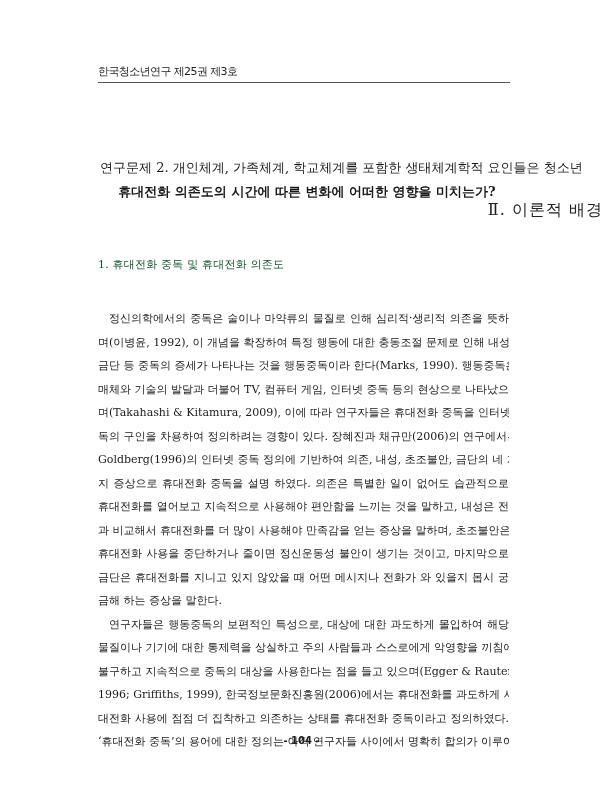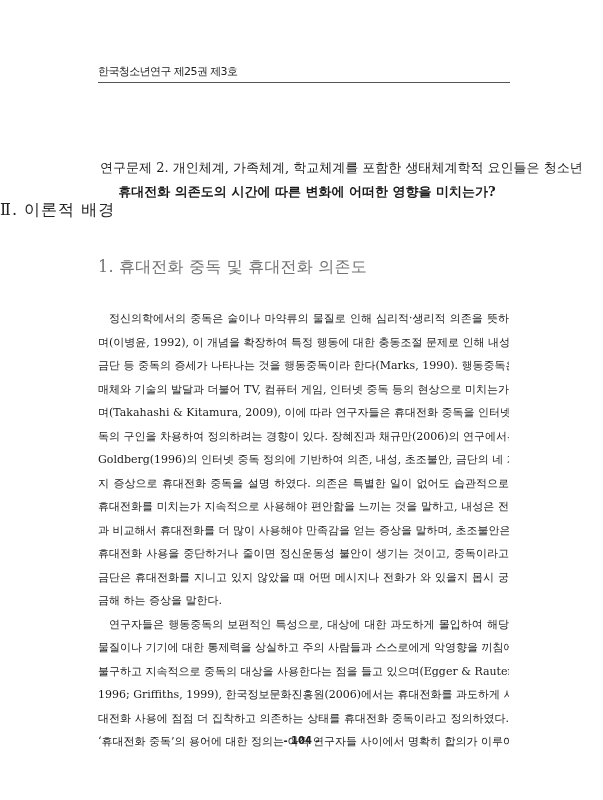--- a/index.html
+++ b/index.html
@@ -50,34 +50,34 @@
       white-space: nowrap;
       text-align: center;
       padding-left: 6px;
       font-weight: bold;
     }
     .section-title {
       position: absolute;
       left: 0;
       top: 200px;
       width: 603px;
-      text-align: left;
+      text-align: right;
       font-size: 16px;
       letter-spacing: 1px;
       color: #222;
     }
     .section-title .roman {
       font-family: "DejaVu Serif", "Liberation Serif", serif;
     }
     .sub-title {
       position: absolute;
       left: 98px;
       top: 257px;
-      font-size: 16px;
-      color: #737373;
+      font-size: 11px;
+      color: #14532d;
       letter-spacing: 0.2px;
     }
     .body-text {
       position: absolute;
       left: 98px;
       top: 289px;
       width: 411px;
       font-size: 11px;
       line-height: 23.5px;
       color: #1a1a1a;
@@ -126,28 +126,28 @@
   <span>이론적 배경</span>
 </div>
 
 <div class="sub-title">1. 휴대전화 중독 및 휴대전화 의존도</div>
 
 <div class="body-text">
   <div>
     <span class="ln indent">정신의학에서의 중독은 술이나 마약류의 물질로 인해 심리적·생리적 의존을 뜻하</span>
     <span class="ln">며(이병윤, 1992), 이 개념을 확장하여 특정 행동에 대한 충동조절 문제로 인해 내성,</span>
     <span class="ln">금단 등 중독의 증세가 나타나는 것을 행동중독이라 한다(Marks, 1990). 행동중독은</span>
-    <span class="ln">매체와 기술의 발달과 더불어 TV, 컴퓨터 게임, 인터넷 중독 등의 현상으로 미치는가</span>
+    <span class="ln">매체와 기술의 발달과 더불어 TV, 컴퓨터 게임, 인터넷 중독 등의 현상으로 나타났으</span>
     <span class="ln">며(Takahashi &amp; Kitamura, 2009), 이에 따라 연구자들은 휴대전화 중독을 인터넷 중</span>
     <span class="ln">독의 구인을 차용하여 정의하려는 경향이 있다. 장혜진과 채규만(2006)의 연구에서는</span>
     <span class="ln">Goldberg(1996)의 인터넷 중독 정의에 기반하여 의존, 내성, 초조불안, 금단의 네 가</span>
     <span class="ln">지 증상으로 휴대전화 중독을 설명 하였다. 의존은 특별한 일이 없어도 습관적으로</span>
-    <span class="ln">휴대전화를 미치는가 지속적으로 사용해야 편안함을 느끼는 것을 말하고, 내성은 전</span>
+    <span class="ln">휴대전화를 열어보고 지속적으로 사용해야 편안함을 느끼는 것을 말하고, 내성은 전</span>
     <span class="ln">과 비교해서 휴대전화를 더 많이 사용해야 만족감을 얻는 증상을 말하며, 초조불안은</span>
-    <span class="ln">휴대전화 사용을 중단하거나 줄이면 정신운동성 불안이 생기는 것이고, 중독이라고</span>
+    <span class="ln">휴대전화 사용을 중단하거나 줄이면 정신운동성 불안이 생기는 것이고, 마지막으로</span>
     <span class="ln">금단은 휴대전화를 지니고 있지 않았을 때 어떤 메시지나 전화가 와 있을지 몹시 궁</span>
     <span class="ln last">금해 하는 증상을 말한다.</span>
   </div>
   <div>
     <span class="ln indent">연구자들은 행동중독의 보편적인 특성으로, 대상에 대한 과도하게 몰입하여 해당</span>
     <span class="ln">물질이나 기기에 대한 통제력을 상실하고 주의 사람들과 스스로에게 악영향을 끼침에도</span>
     <span class="ln">불구하고 지속적으로 중독의 대상을 사용한다는 점을 들고 있으며(Egger &amp; Rauterberg,</span>
     <span class="ln">1996; Griffiths, 1999), 한국정보문화진흥원(2006)에서는 휴대전화를 과도하게 사용함</span>
     <span class="ln">대전화 사용에 점점 더 집착하고 의존하는 상태를 휴대전화 중독이라고 정의하였다.</span>
     <span class="ln">‘휴대전화 중독’의 용어에 대한 정의는 아직 연구자들 사이에서 명확히 합의가 이루어</span>

